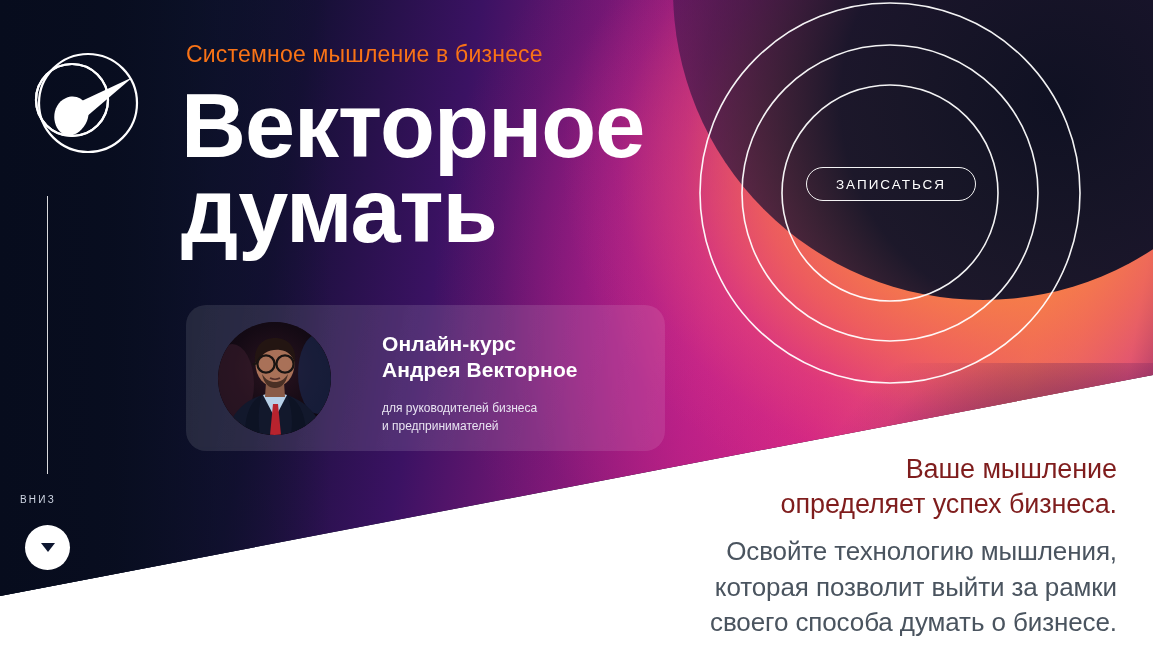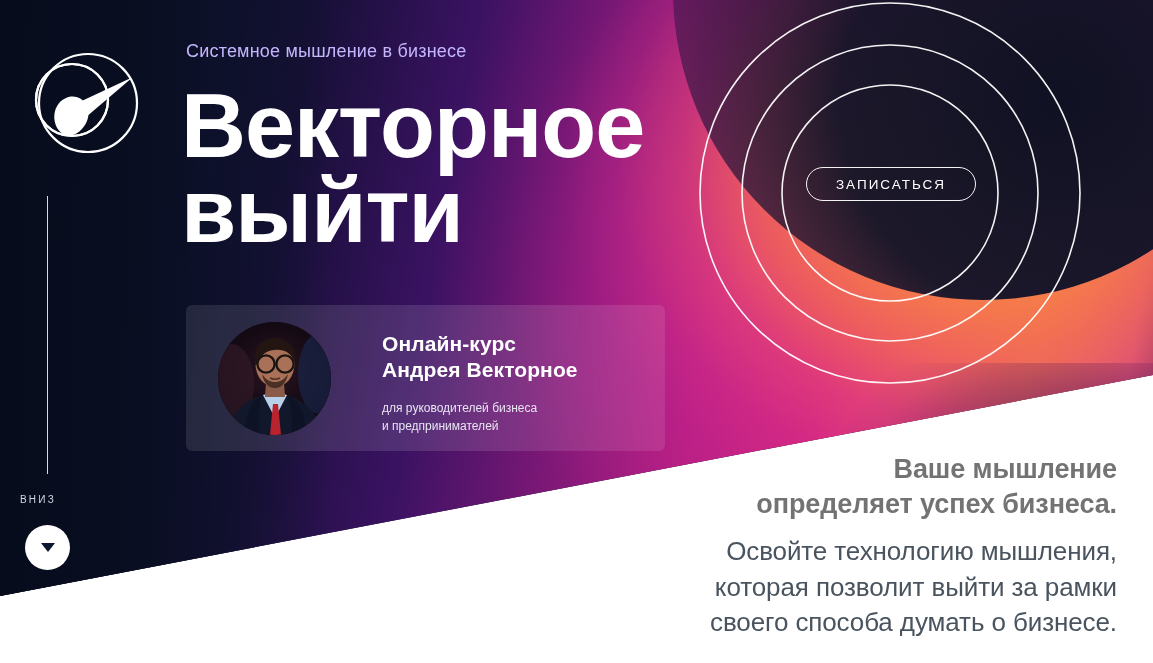--- a/index.html
+++ b/index.html
@@ -77,34 +77,34 @@
     display:flex; align-items:center; justify-content:center;
   }
   #down-btn .tri{
     width:0;height:0;border-left:7px solid transparent;
     border-right:7px solid transparent;border-top:9px solid #0d1630;
   }
 
   
   #eyebrow{
     position:absolute; left:186px; top:41px;
-    color:#c4b5fd; font-size:18px; font-weight:400; letter-spacing:.2px;
+    color:#f97316; font-size:23px; font-weight:400; letter-spacing:.2px;
     white-space:nowrap;
   }
   #title{
     position:absolute; left:181px; top:84px;
     color:#fff; font-size:90px; line-height:.94; font-weight:700;
     letter-spacing:-1px;
   }
   #title span{ display:block; }
 
   
   #card{
     position:absolute; left:186px; top:305px; width:479px; height:146px;
-    border-radius:6px;
+    border-radius:20px;
     background:linear-gradient(102deg, rgba(255,255,255,.10) 0%, rgba(255,255,255,.13) 55%, rgba(255,255,255,.10) 100%);
     backdrop-filter:blur(2px);
   }
   #avatar{
     position:absolute; left:32px; top:17px; width:113px; height:113px;
     border-radius:50%; overflow:hidden; background:#140a12;
   }
   #card-text{ position:absolute; left:196px; top:26px; width:270px; }
   #card-h{
     color:#fff; font-size:21px; font-weight:700; line-height:1.25;
@@ -127,21 +127,21 @@
     display:flex; align-items:center; justify-content:center;
     text-transform:uppercase; cursor:pointer;
   }
 
   
   #copy{
     position:absolute; right:36px; top:452px; width:620px;
     text-align:right; color:#3f4a57;
   }
   #copy .bold{
-    color:#737373; font-weight:700; font-size:27px; line-height:1.3;
+    color:#7f1d1d; font-weight:400; font-size:27px; line-height:1.3;
     letter-spacing:-.1px;
   }
   #copy .bold span{ display:block; }
   #copy .reg{
     margin-top:12px; color:#4a545f; font-weight:400; font-size:26px;
     line-height:1.36; letter-spacing:-.1px;
   }
   #copy .reg span{ display:block; }
 </style>
 </head>
@@ -174,21 +174,21 @@
 
   <div id="vrule"></div>
   <div id="down-label">вниз</div>
   <div id="down-btn">
     <span class="tri"></span>
   </div>
 
   <div id="eyebrow">Системное мышление в бизнесе</div>
   <h1 id="title">
     <span>Векторное</span>
-    <span>выйти</span>
+    <span>думать</span>
   </h1>
 
   <div id="card">
     <div id="avatar">
       <svg viewBox="0 0 113 113" width="113" height="113">
         <defs>
           <clipPath id="avc">
               <circle cx="56.5" cy="56.5" r="56.5"></circle>
             </clipPath>
           <radialGradient id="bgG" cx="50%" cy="42%" r="72%">

